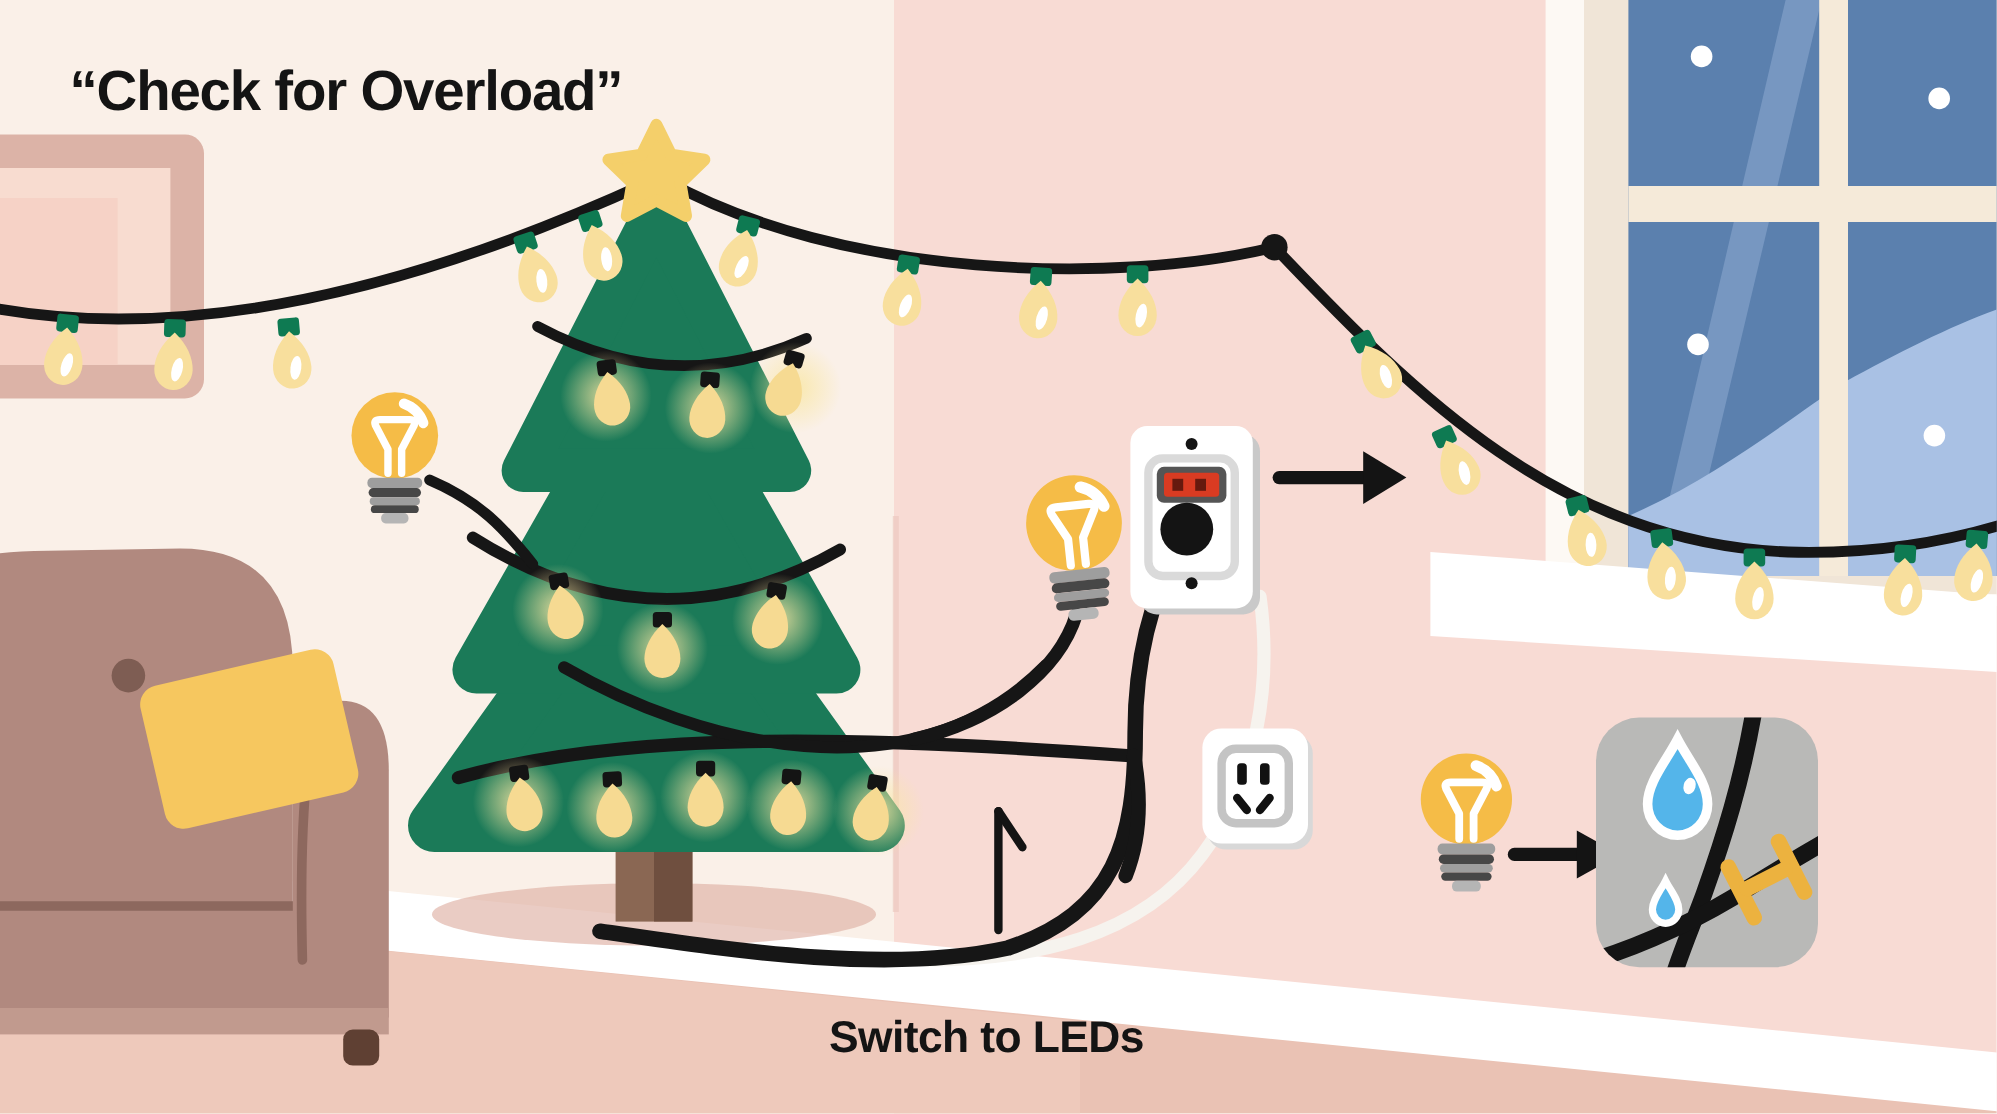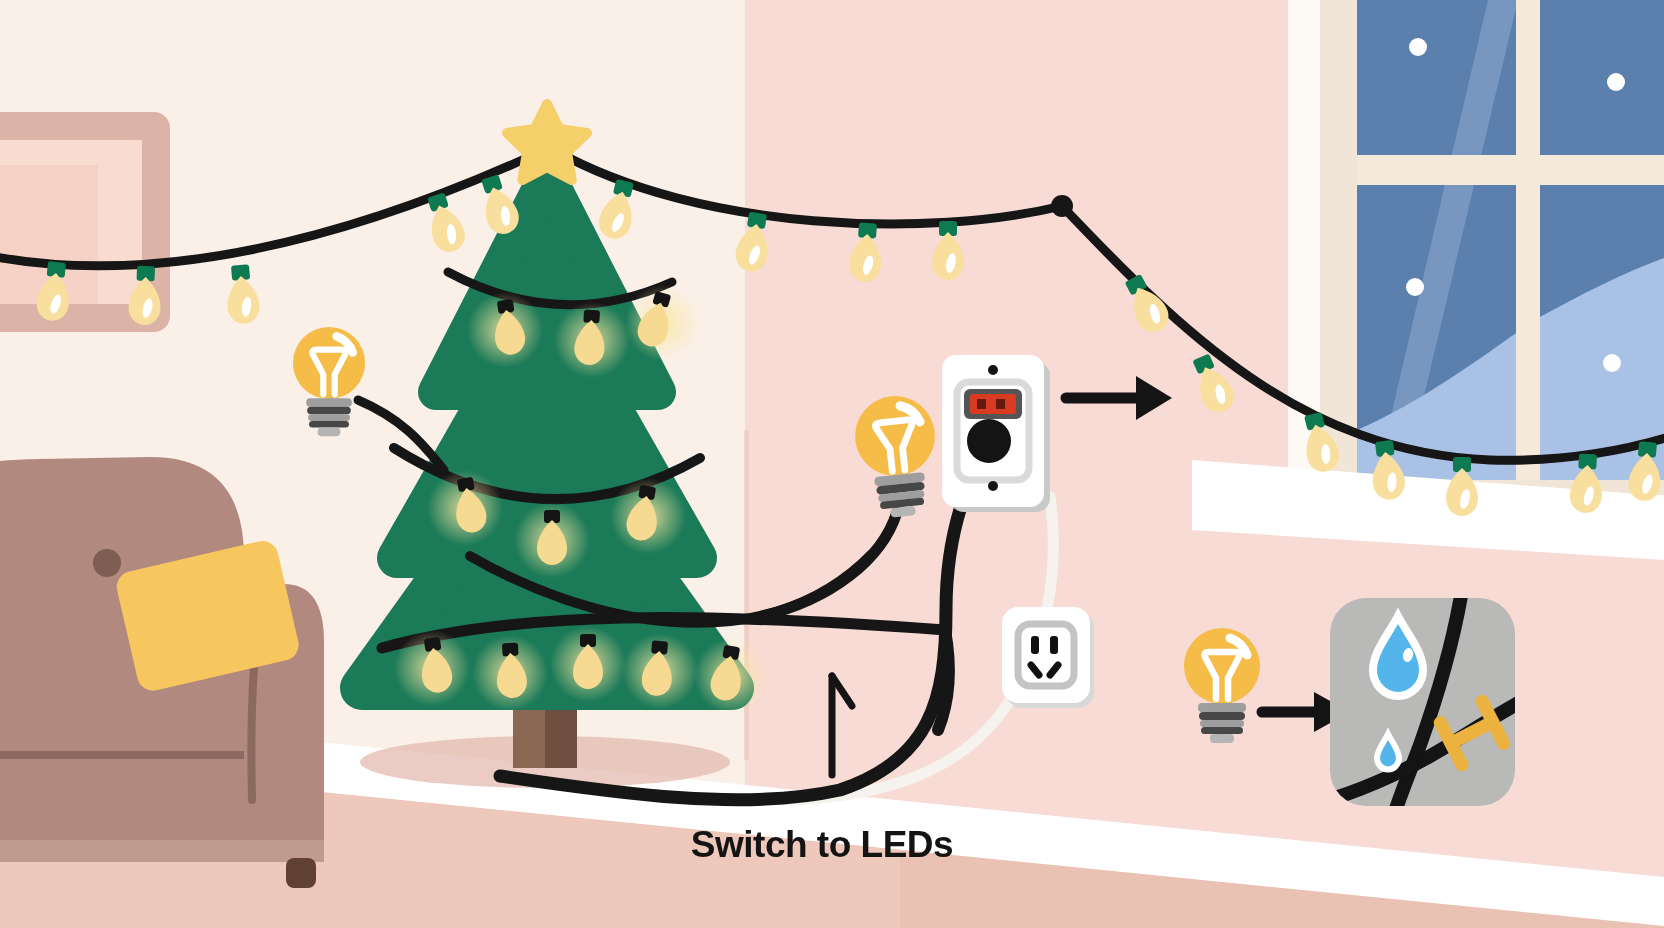--- a/index.html
+++ b/index.html
@@ -1,21 +1,21 @@
 <!DOCTYPE html>
 <html><head>
 <meta charset="utf-8">
 <style>
   html,body{margin:0;padding:0;background:#fff;}
   .stage{position:relative;width:1664px;height:928px;overflow:hidden;
          font-family:"Liberation Sans",sans-serif;}
   .stage svg{position:absolute;left:0;top:0;}
   .txt{position:absolute;color:#141414;font-weight:700;white-space:nowrap;}
   .title{left:58px;top:48px;font-size:47px;letter-spacing:-1px;}
-  .lbl-switch{left:822px;top:824px;font-size:37px;transform:translateX(-50%);letter-spacing:-0.5px;text-align:center;}
+  .lbl-switch{left:822px;top:844px;font-size:37px;transform:translateX(-50%);letter-spacing:-0.5px;text-align:center;}
   .lbl-replace{left:1352px;top:818px;font-size:37px;transform:translateX(-50%);letter-spacing:-0.5px;}
 </style>
 </head>
 <body>
 
 <div class="stage">
 <svg width="1664" height="928" viewBox="0 0 1664 928">
   <defs>
     <radialGradient id="glow">
       <stop offset="0%" stop-color="#f9e7a4" stop-opacity="0.85"></stop>
@@ -217,14 +217,15 @@
         <rect x="17" y="-30" width="13" height="60" rx="6" fill="#ecb23f"></rect>
         <rect x="-24" y="-7" width="48" height="13" rx="6" fill="#ecb23f"></rect>
       </g>
     </g>
     <path d="M1398,616 C1408,635 1423,652 1423,670 A25,26 0 1 1 1373,670 C1373,652 1388,635 1398,616 Z" fill="#54b5ea" stroke="#ffffff" stroke-width="8"></path>
     <ellipse cx="1408" cy="655" rx="5" ry="7" fill="#ffffff" transform="rotate(15 1408 655)"></ellipse>
     <path d="M1388,734 C1392,742 1399,750 1399,758 A11,11.5 0 1 1 1377,758 C1377,750 1384,742 1388,734 Z" fill="#54b5ea" stroke="#ffffff" stroke-width="6"></path>
   </g>
 </svg>
 
+<div class="txt title">“Check for Overload”</div>
 <div class="txt lbl-switch">Switch to LEDs</div>
 </div>
 
 </body></html>

